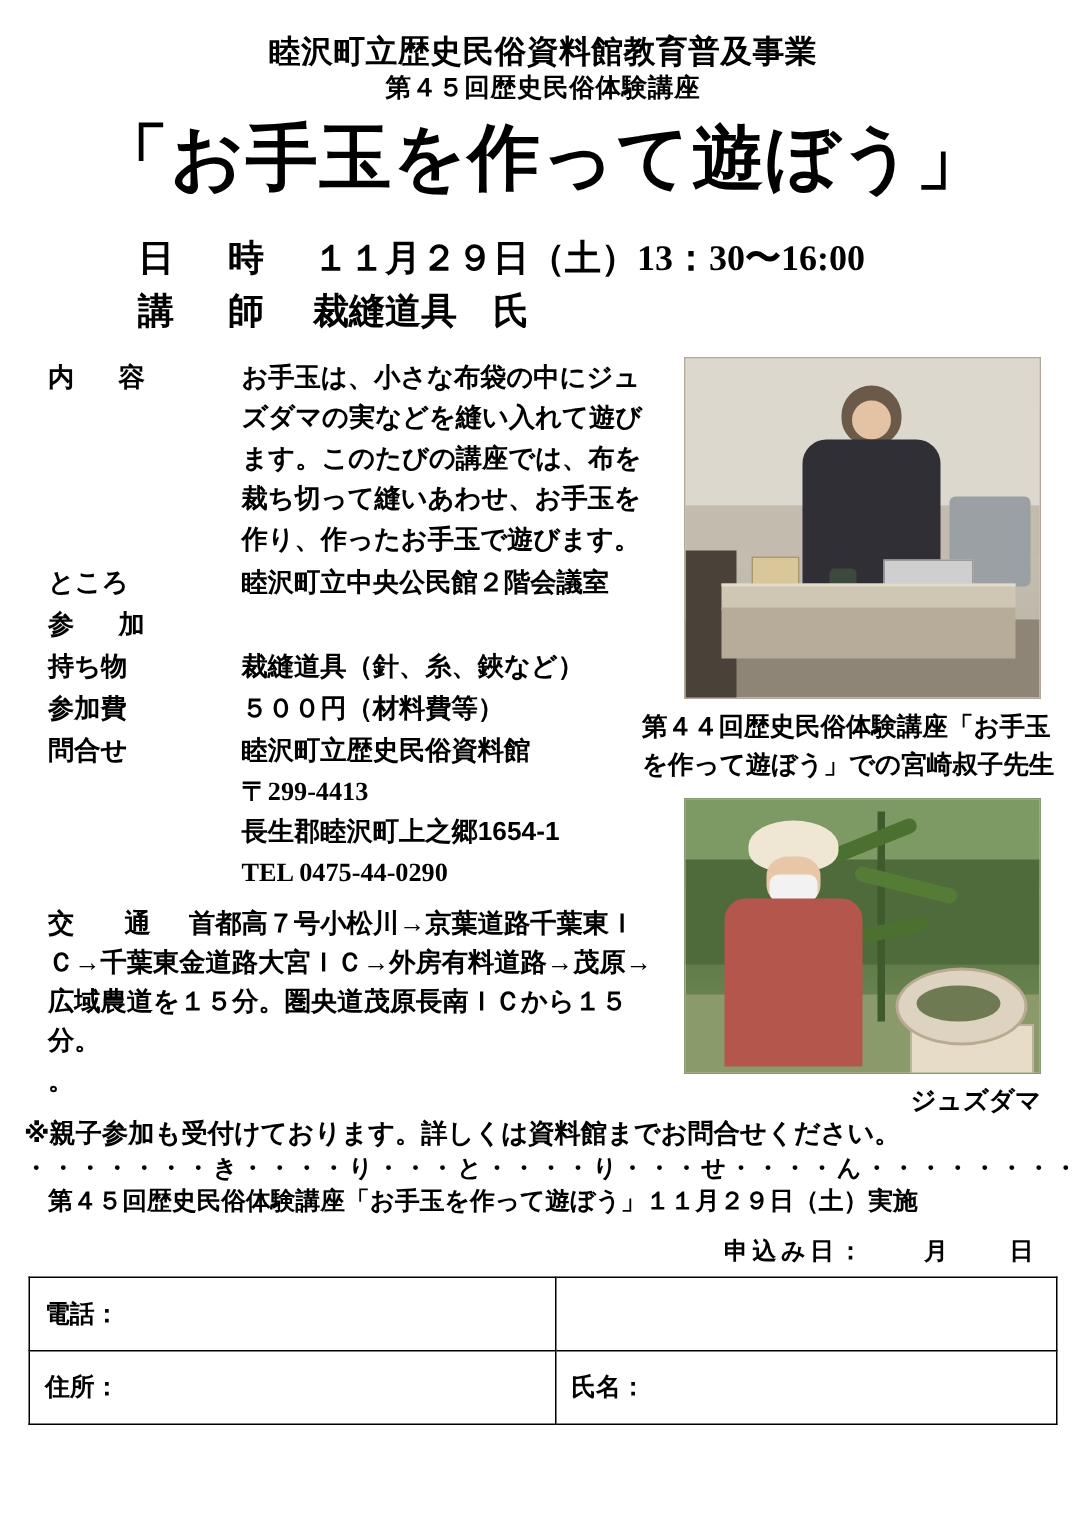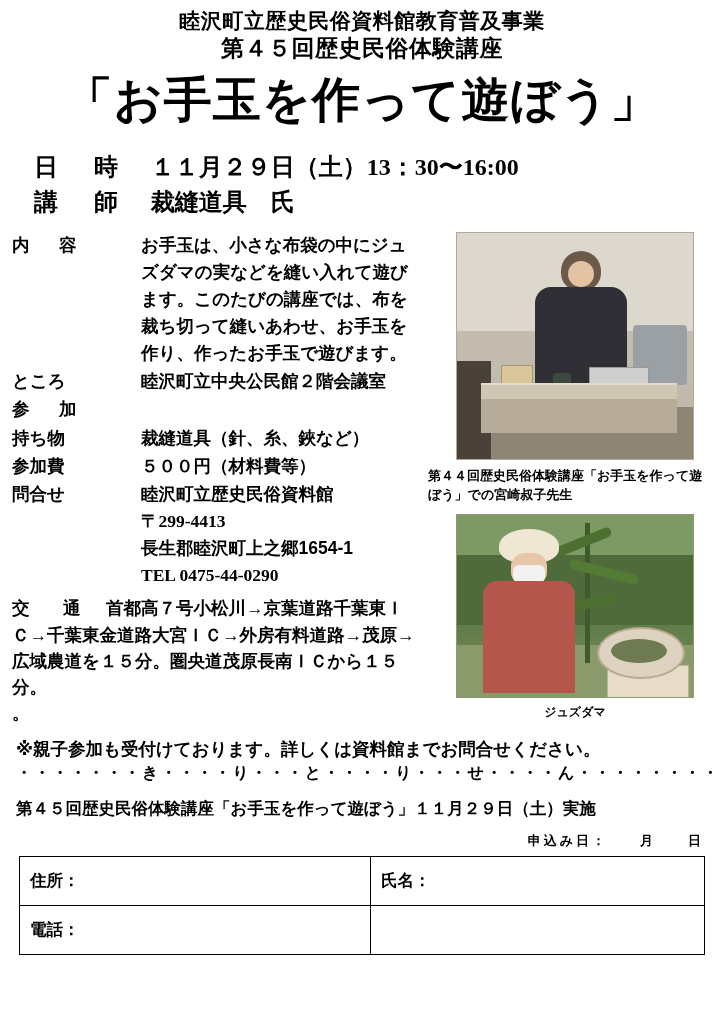--- a/index.html
+++ b/index.html
@@ -23,55 +23,55 @@
   }
 
   
   .hdr {
     text-align: center;
     font-weight: bold;
   }
   .hdr-line1 {
     font-size: 21px;
     letter-spacing: 0.5px;
-    padding-top: 8px;
+    padding-top: 22px;
     line-height: 1.25;
   }
   .hdr-line2 {
-    font-size: 23px;
+    font-size: 17px;
     letter-spacing: 0.5px;
     line-height: 1.3;
   }
   .hdr-title {
     font-size: 48px;
     letter-spacing: 1px;
     line-height: 1.25;
     margin-top: 6px;
   }
 
   
   .topinfo {
     margin-top: 20px;
-    padding-left: 34px;
+    padding-left: 92px;
     font-weight: bold;
     font-size: 24px;
     line-height: 1.45;
   }
   .topinfo .lbl {
     letter-spacing: 6px;
   }
   .topinfo .num {
     font-family: "Liberation Serif", "DejaVu Serif", serif;
   }
 
   
   .body-wrap {
     position: relative;
     margin-top: 12px;
-    padding-left: 12px;
+    padding-left: 32px;
   }
   .leftcol {
     width: 400px;
     font-size: 17.5px;
     font-weight: bold;
     line-height: 1.55;
   }
   .row {
     display: flex;
     align-items: flex-start;
@@ -181,21 +181,21 @@
   .p1-darkL {
     position: absolute; left: 0; top: 128px; width: 34px; height: 100px;
     background: #4a4239;
   }
 
   .cap1 {
     width: 280px;
     margin-left: 0px;
     padding-left: 0px;
     margin-top: 7px;
-    font-size: 13px;
+    font-size: 17px;
     font-weight: bold;
     line-height: 1.45;
   }
 
   .photo2 {
     width: 238px;
     height: 184px;
     margin-left: 28px;
     margin-top: 10px;
     position: relative;
@@ -259,22 +259,22 @@
   }
   .p2-paper {
     position: absolute; left: 150px; top: 150px; width: 80px; height: 32px;
     background: #e6dcc8; border: 1px solid #bdb298;
   }
 
   .cap2 {
     width: 238px;
     margin-left: 28px;
     margin-top: 6px;
-    text-align: center;
-    font-size: 12px;
+    text-align: right;
+    font-size: 17px;
     font-weight: bold;
   }
 
   
   .notice {
     margin-top: 10px;
     padding-left: 16px;
     font-size: 17.5px;
     font-weight: bold;
   }
@@ -282,30 +282,29 @@
     padding-left: 16px;
     padding-right: 14px;
     margin-top: 2px;
     font-size: 16px;
     font-weight: bold;
     letter-spacing: 2px;
     white-space: nowrap;
     overflow: hidden;
   }
   .formtitle {
-    margin-top: 14px;
-    padding-left: 16px;
+    padding-left: 32px;
     font-size: 16.5px;
     font-weight: bold;
   }
   .applydate {
     margin-top: 12px;
-    padding-right: 20px;
+    padding-right: 32px;
     text-align: right;
-    font-size: 13px;
+    font-size: 16px;
     font-weight: bold;
     letter-spacing: 3px;
   }
   .formtable {
     margin: 6px auto 0 auto;
     width: 686px;
     border-collapse: collapse;
   }
   .formtable td {
     border: 1.5px solid #000;
@@ -426,23 +425,23 @@
   </div>
 
   <div class="notice">※親子参加も受付けております。詳しくは資料館までお問合せください。</div>
   <div class="cutline">・・・・・・・き・・・・り・・・と・・・・り・・・せ・・・・ん・・・・・・・・・・・</div>
   <div class="formtitle">第４５回歴史民俗体験講座「お手玉を作って遊ぼう」１１月２９日（土）実施</div>
   <div class="applydate">申込み日：　　月　　日</div>
 
   <table class="formtable">
     <tbody>
         <tr>
+      <td class="c-addr">電話：</td>
+      <td class="c-name"></td>
+    </tr>
+    <tr>
       <td class="c-addr">住所：</td>
       <td class="c-name">氏名：</td>
     </tr>
-    <tr>
-      <td class="c-addr">電話：</td>
-      <td class="c-name"></td>
-    </tr>
   </tbody>
     </table>
 
 </div>
 
 </body></html>

